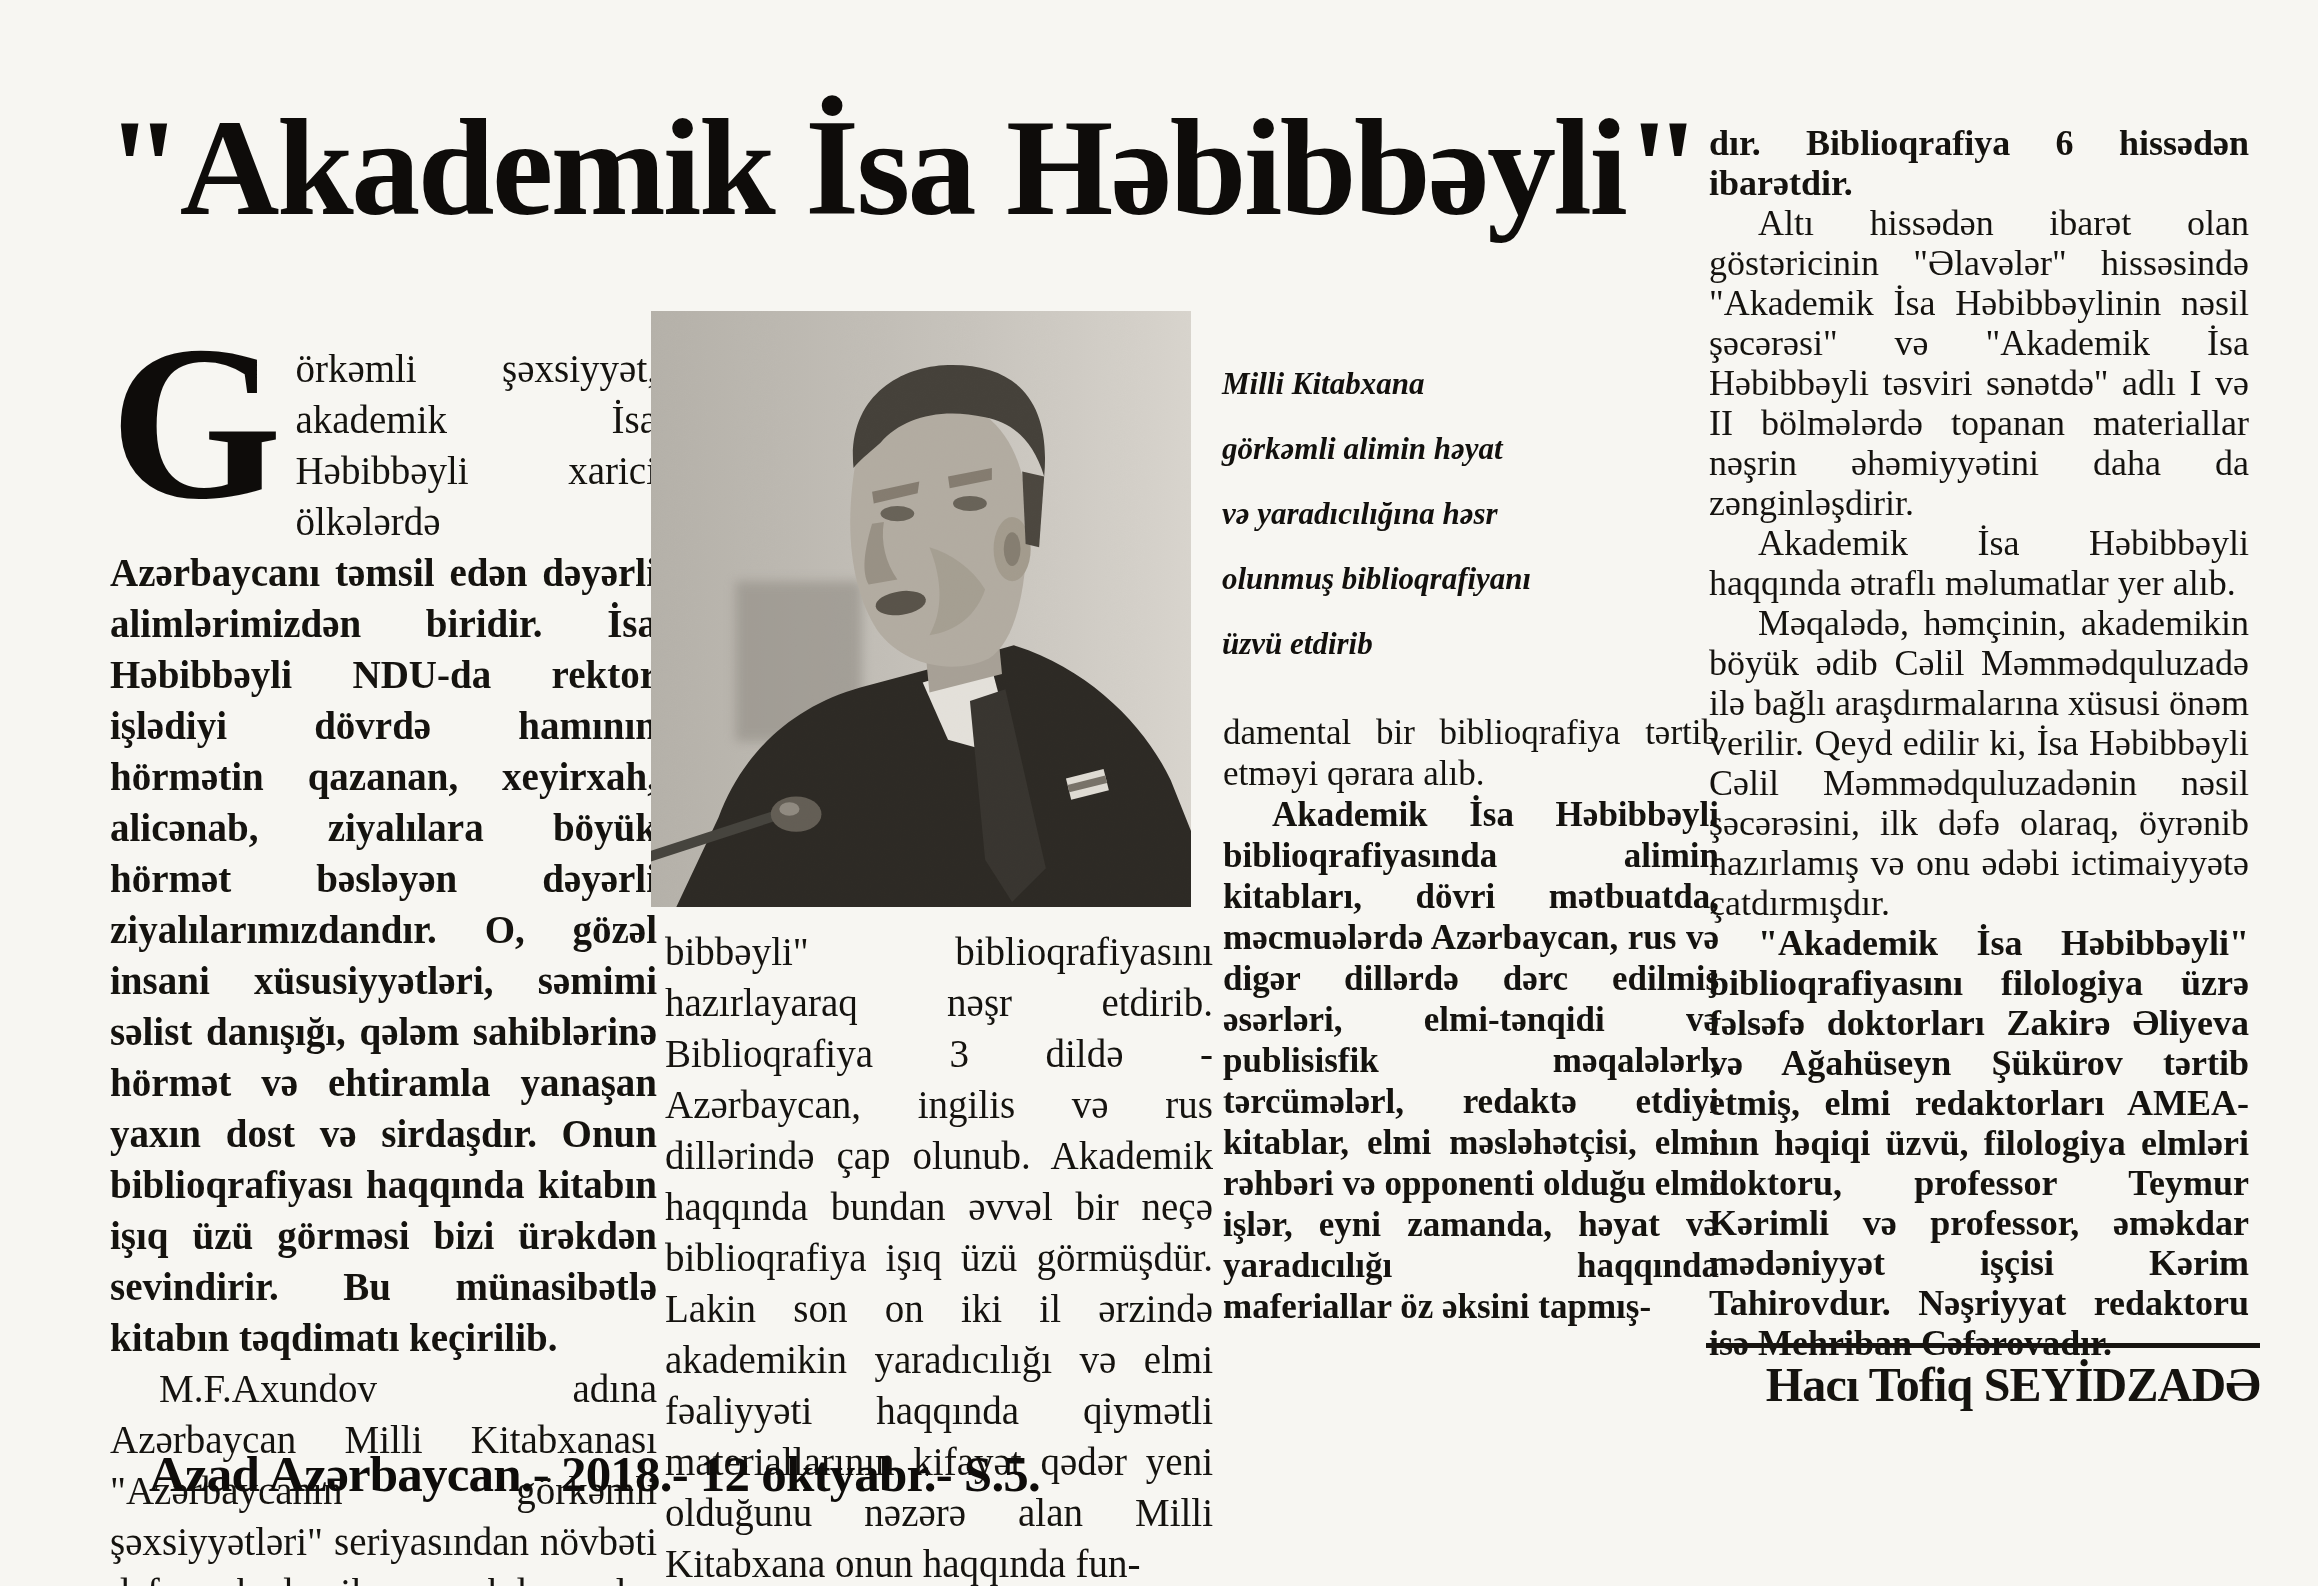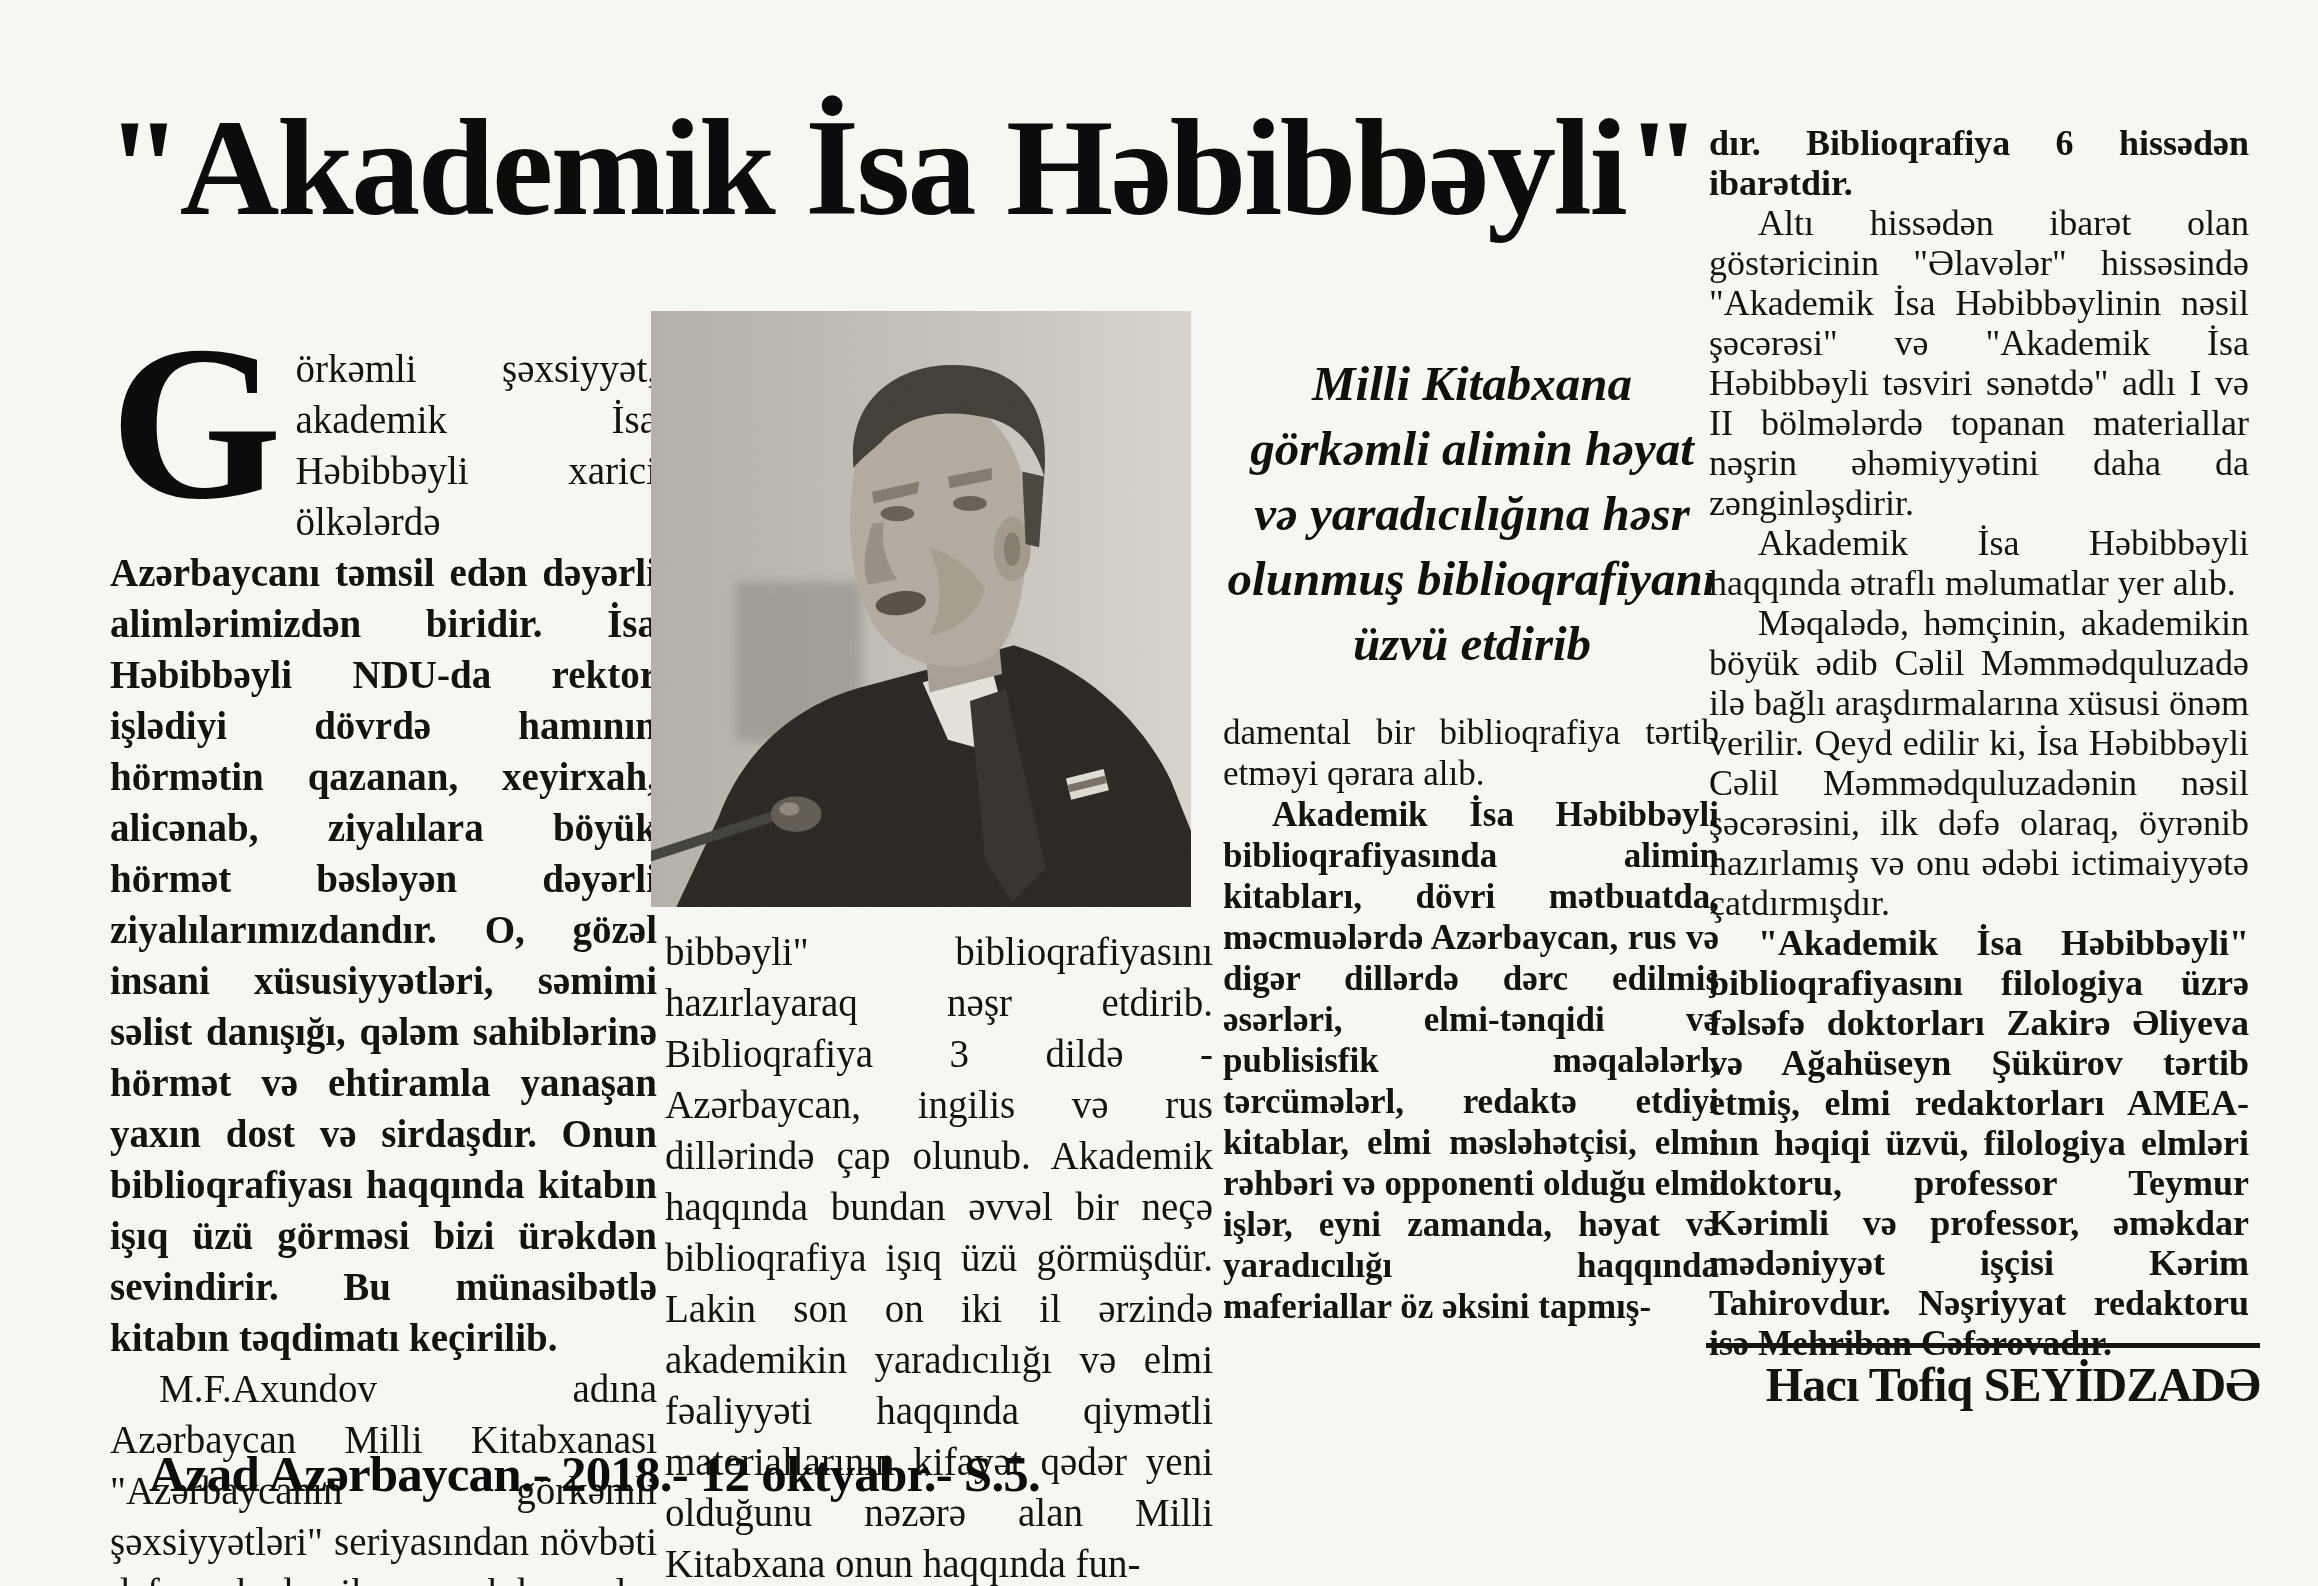--- a/index.html
+++ b/index.html
@@ -32,22 +32,22 @@
   #col4 { left:1709px; top:123px;  width:540px; font-size:36px; line-height:40px; }
 
   .dropcap {
     float:left; font-weight:700;
     font-size:221px; line-height:154px;
     margin:3.4px 13.5px 0 0; color:#0e0c0a;
   }
 
   .pullquote {
     position:absolute; left:1222px; top:351px; width:500px;
-    text-align:center; font-style:italic; font-weight:600;
-    font-size:49px; line-height:65px; color:#12100d;
+    text-align:left; font-style:italic; font-weight:600;
+    font-size:31px; line-height:65px; color:#12100d;
   }
 
   .photo-wrap {
     position:absolute; left:651px; top:311px; width:540px; height:596px;
     background:#c7c3bc;
   }
   .photo-wrap svg { display:block; width:100%; height:100%; }
 
   .byline-rule {
     position:absolute; left:1706px; top:1343px; width:554px; height:5px;

